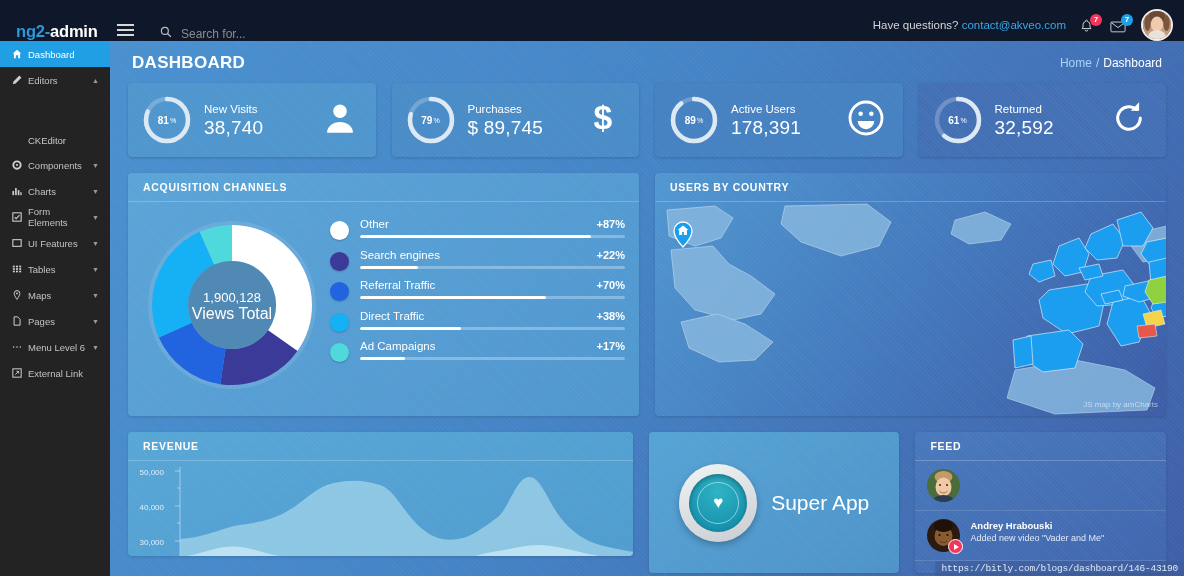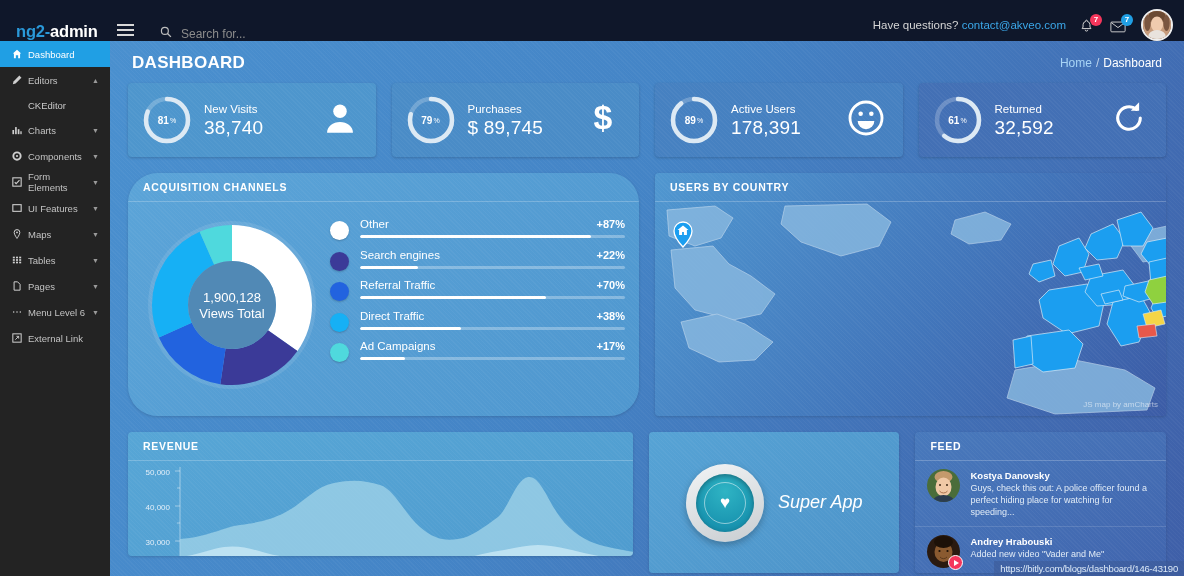--- a/index.html
+++ b/index.html
@@ -73,21 +73,21 @@
   .nav-item .ni-icon {
     width: 16px; font-size: 9px; color: #cfcfcf;
     display: flex; align-items: center;
   }
   .nav-item.active .ni-icon { color: #fff; }
   .nav-item .ni-label { flex: 1; }
   .nav-item .ni-caret { font-size: 7px; color: #9a9a9a; padding-right: 11px; }
   .nav-sub {
     display: flex; align-items: center;
     height: 24px; padding-left: 28px;
-    color: #c9c9c9; font-size: 9.5px; cursor: pointer;
+    color: #c9c9c9; font-size: 9.5px; cursor: pointer; margin-top: 35px;
   }
 
   
   .main {
     position: absolute; top: 41px; left: 110px;
     width: 1074px; height: 535px;
     background: linear-gradient(118deg, #4a90cf 0%, #4484c6 45%, #3f5fa8 100%);
     overflow: hidden;
   }
   .main::before {
@@ -144,31 +144,31 @@
     padding: 0 0 0 15px; font-size: 10.5px; font-weight: bold;
     color: #ffffff; letter-spacing: .7px;
     border-bottom: 1px solid rgba(255,255,255,.22);
     position: relative; z-index: 2;
   }
 
   .row-2 { display: flex; gap: 16px; padding: 16px 18px 0 18px; position: relative; z-index: 2; }
   .row-3 { display: flex; gap: 16px; padding: 16px 18px 0 18px; position: relative; z-index: 2; }
 
   
-  .acq { width: 512px; height: 243px; background: linear-gradient(135deg, #5ba4d8 0%, #4f97cf 100%); border-radius: 30px; }
+  .acq { width: 512px; height: 243px; background: linear-gradient(135deg, #5ba4d8 0%, #4f97cf 100%); }
   .acq-body { display: flex; padding: 10px 14px 0 6px; position: relative; z-index: 2; }
   .donut-wrap { width: 196px; display: flex; align-items: flex-end; justify-content: center; }
   .donut { position: relative; width: 186px; height: 186px; }
   .donut-center {
     position: absolute; top: 50%; left: 50%;
     transform: translate(-50%, -50%);
     text-align: center; color: #ffffff;
   }
   .donut-center .dc-num { font-size: 13px; line-height: 17px; }
-  .donut-center .dc-sub { font-size: 13px; line-height: 16px; }
+  .donut-center .dc-sub { font-size: 16px; line-height: 16px; }
   .channels { flex: 1; padding-top: 6px; }
   .chan { margin-bottom: 8.5px; display: flex; align-items: flex-start; }
   .chan-dot {
     width: 19px; height: 19px; border-radius: 50%;
     flex: none; margin-top: 3px; margin-right: 11px;
     box-shadow: 0 1px 2px rgba(0,0,0,.2);
   }
   .chan-main { flex: 1; }
   .chan-top { display: flex; justify-content: space-between; align-items: baseline; }
   .chan-name { font-size: 11.5px; color: #ffffff; }
@@ -187,21 +187,21 @@
     font-size: 8px; color: rgba(255,255,255,.55); z-index: 5;
   }
 
   
   .revenue { width: 512px; height: 124px; background: linear-gradient(160deg, #57a6d6 0%, #4f9ccf 100%); }
   .rev-body { position: relative; z-index: 2; height: 112px; }
   .rev-yaxis {
     position: absolute; left: 0; top: 0; width: 48px; height: 100%;
     font-size: 8px; color: #e2eef8;
   }
-  .rev-yaxis div { position: absolute; right: 6px; text-align: center; }
+  .rev-yaxis div { position: absolute; right: 12px; text-align: center; }
 
   
   .superapp {
     width: 254px; height: 141px;
     background: linear-gradient(145deg, #56a3d5 0%, #4d93c9 100%);
     display: flex; align-items: center; justify-content: center; gap: 14px;
   }
   .sa-btn {
     width: 78px; height: 78px; border-radius: 50%;
     background: linear-gradient(160deg, #f2f4f5 0%, #c8cdd1 100%);
@@ -213,21 +213,21 @@
     background: radial-gradient(circle at 50% 30%, #2fb4c4 0%, #1994b0 70%, #127e9c 100%);
     display: flex; align-items: center; justify-content: center;
     box-shadow: inset 0 2px 5px rgba(0,0,0,.30);
   }
   .sa-ring2 {
     width: 42px; height: 42px; border-radius: 50%;
     border: 1.5px solid rgba(255,255,255,.5);
     display: flex; align-items: center; justify-content: center;
   }
   .sa-heart { color: #ffffff; font-size: 17px; line-height: 17px; }
-  .sa-label { color: #ffffff; font-size: 18px; position: relative; z-index: 2; font-style: italic; }
+  .sa-label { color: #ffffff; font-size: 21px; position: relative; z-index: 2; }
 
   
   .feed { width: 254px; height: 141px; background: linear-gradient(150deg, #4879bc 0%, #4165ae 100%); }
   .feed-list { position: relative; z-index: 2; }
   .feed-item {
     display: flex; padding: 8px 12px 8px 12px;
     border-bottom: 1px solid rgba(255,255,255,.13);
   }
   .fi-av {
     width: 33px; height: 33px; border-radius: 50%;
@@ -250,20 +250,21 @@
   .fi-msg { font-size: 9px; color: #e1ebf6; line-height: 12px; }
 
   
   .status-url {
     position: absolute; right: 0; bottom: 0;
     background: rgba(60,90,150,.55);
     color: #dce9f7; font-size: 9.5px;
     padding: 2px 6px; z-index: 60;
     white-space: nowrap; letter-spacing: -.2px;
     filter: blur(.4px);
+    font-family: Liberation Mono, monospace;
   }
 </style>
 </head>
 <body>
 
 <div class="topbar">
   <div class="logo">
     <span class="ng2">ng2-</span><span>admin</span>
   </div>
   <div class="burger">
@@ -333,90 +334,90 @@
     <span class="ni-caret">▲</span>
   </div>
 
   <div class="nav-sub">
     <span>CKEditor</span>
   </div>
 
   <div class="nav-item">
     <span class="ni-icon">
       <svg width="10" height="10" viewBox="0 0 12 12">
+          <circle cx="6" cy="6" r="4.4" fill="none" stroke="currentColor" stroke-width="2.3"></circle>
+          <circle cx="6" cy="6" r="1.3" fill="currentColor"></circle>
+        </svg>
+    </span>
+    <span class="ni-label">Components</span>
+    <span class="ni-caret">▼</span>
+  </div>
+
+  <div class="nav-item">
+    <span class="ni-icon">
+      <svg width="10" height="10" viewBox="0 0 12 12">
           <rect x="0.5" y="6" width="2" height="5" fill="currentColor"></rect>
           <rect x="3.7" y="2.5" width="2" height="8.5" fill="currentColor"></rect>
           <rect x="6.9" y="5" width="2" height="6" fill="currentColor"></rect>
           <rect x="10" y="7.5" width="1.6" height="3.5" fill="currentColor"></rect>
         </svg>
     </span>
     <span class="ni-label">Charts</span>
     <span class="ni-caret">▼</span>
   </div>
 
   <div class="nav-item">
     <span class="ni-icon">
       <svg width="10" height="10" viewBox="0 0 12 12">
-          <circle cx="6" cy="6" r="4.4" fill="none" stroke="currentColor" stroke-width="2.3"></circle>
-          <circle cx="6" cy="6" r="1.3" fill="currentColor"></circle>
-        </svg>
-    </span>
-    <span class="ni-label">Components</span>
-    <span class="ni-caret">▼</span>
-  </div>
-
-  <div class="nav-item">
-    <span class="ni-icon">
-      <svg width="10" height="10" viewBox="0 0 12 12">
           <rect x="1" y="1" width="10" height="10" fill="none" stroke="currentColor" stroke-width="1.3"></rect>
           <path d="M3.3 6.3 5 8 9 3.7" fill="none" stroke="currentColor" stroke-width="1.3"></path>
         </svg>
     </span>
     <span class="ni-label">Form Elements</span>
     <span class="ni-caret">▼</span>
   </div>
 
   <div class="nav-item">
     <span class="ni-icon">
       <svg width="10" height="10" viewBox="0 0 12 12">
           <rect x="1" y="2" width="10" height="8" fill="none" stroke="currentColor" stroke-width="1.3"></rect>
         </svg>
     </span>
     <span class="ni-label">UI Features</span>
-    <span class="ni-caret">▼</span>
-  </div>
-
-  <div class="nav-item">
-    <span class="ni-icon">
-      <svg width="10" height="10" viewBox="0 0 12 12">
-          <path d="M6 .7a3.4 3.4 0 0 0-3.4 3.4C2.6 6.6 6 11.3 6 11.3s3.4-4.7 3.4-7.2A3.4 3.4 0 0 0 6 .7z" fill="none" stroke="currentColor" stroke-width="1.2"></path>
-          <circle cx="6" cy="4.1" r="1.1" fill="currentColor"></circle>
-        </svg>
-    </span>
-    <span class="ni-label">Maps</span>
     <span class="ni-caret">▼</span>
   </div>
 
   <div class="nav-item">
     <span class="ni-icon">
       <svg width="10" height="10" viewBox="0 0 12 12">
           <g fill="currentColor">
             <rect x="1" y="2" width="2.4" height="2"></rect>
             <rect x="4.8" y="2" width="2.4" height="2"></rect>
             <rect x="8.6" y="2" width="2.4" height="2"></rect>
             <rect x="1" y="5" width="2.4" height="2"></rect>
             <rect x="4.8" y="5" width="2.4" height="2"></rect>
             <rect x="8.6" y="5" width="2.4" height="2"></rect>
             <rect x="1" y="8" width="2.4" height="2"></rect>
             <rect x="4.8" y="8" width="2.4" height="2"></rect>
             <rect x="8.6" y="8" width="2.4" height="2"></rect>
           </g>
         </svg>
     </span>
     <span class="ni-label">Tables</span>
+    <span class="ni-caret">▼</span>
+  </div>
+
+  <div class="nav-item">
+    <span class="ni-icon">
+      <svg width="10" height="10" viewBox="0 0 12 12">
+          <path d="M6 .7a3.4 3.4 0 0 0-3.4 3.4C2.6 6.6 6 11.3 6 11.3s3.4-4.7 3.4-7.2A3.4 3.4 0 0 0 6 .7z" fill="none" stroke="currentColor" stroke-width="1.2"></path>
+          <circle cx="6" cy="4.1" r="1.1" fill="currentColor"></circle>
+        </svg>
+    </span>
+    <span class="ni-label">Maps</span>
     <span class="ni-caret">▼</span>
   </div>
 
   <div class="nav-item">
     <span class="ni-icon">
       <svg width="10" height="10" viewBox="0 0 12 12">
           <path d="M2.5 1h4.2l3 3v7h-7.2z" fill="none" stroke="currentColor" stroke-width="1.2"></path>
         </svg>
     </span>
     <span class="ni-label">Pages</span>
@@ -755,24 +756,20 @@
                 <rect width="33" height="33" fill="#4a6d3a"></rect>
                 <ellipse cx="16.5" cy="8" rx="9" ry="6" fill="#c49a6c"></ellipse>
                 <ellipse cx="16.5" cy="18" rx="8" ry="9.5" fill="#f0c9a6"></ellipse>
                 <circle cx="13" cy="16" r="1.1" fill="#4a3320"></circle>
                 <circle cx="20" cy="16" r="1.1" fill="#4a3320"></circle>
                 <path d="M12.5 22a5 5 0 0 0 8 0" fill="none" stroke="#a8714c" stroke-width="1"></path>
                 <ellipse cx="16.5" cy="33" rx="11" ry="7" fill="#2b3d4f"></ellipse>
               </svg>
             </div>
           </div>
-          <div class="fi-text">
-            <div class="fi-name">Kostya Danovsky</div>
-            <div class="fi-msg">Guys, check this out: A police officer found a perfect hiding place for watching for speeding...</div>
-          </div>
         </div>
 
         <div class="feed-item">
           <div class="fi-av">
             <div class="face">
               <svg width="33" height="33" viewBox="0 0 33 33">
                 <rect width="33" height="33" fill="#2a1a10"></rect>
                 <ellipse cx="16.5" cy="17" rx="9" ry="10" fill="#8a5a30"></ellipse>
                 <ellipse cx="16.5" cy="7" rx="9.5" ry="6" fill="#1d1108"></ellipse>
                 <circle cx="12.5" cy="16" r="1.1" fill="#1d1108"></circle>

